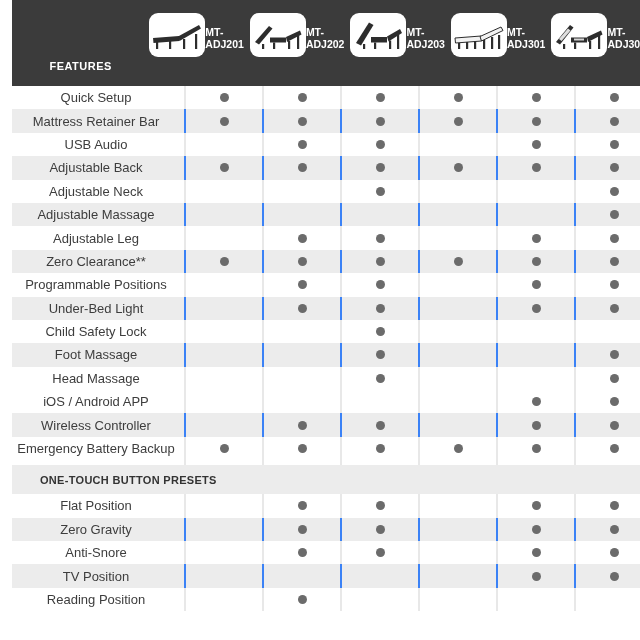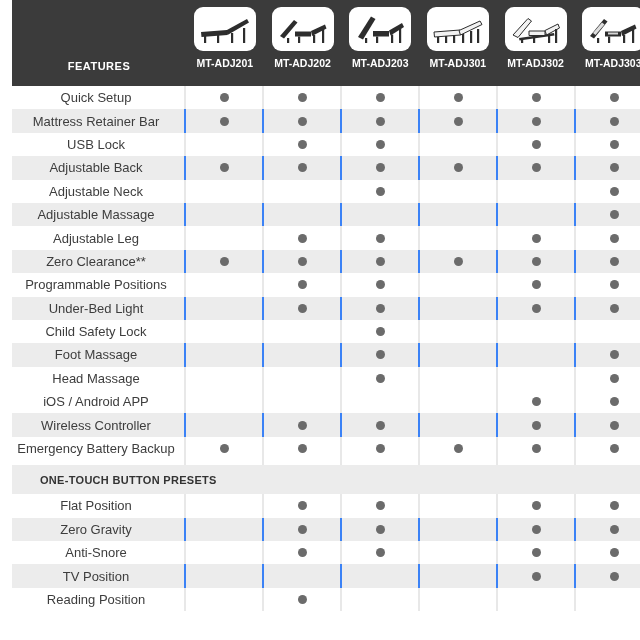--- a/index.html
+++ b/index.html
@@ -14,22 +14,22 @@
 
   
   .hdr { height: 86px; background: var(--header-bg, #3b3b3b); display: flex; }
   .hdr-label {
     width: 174px; display: flex; align-items: flex-end; justify-content: center;
     padding-bottom: 14px; box-sizing: border-box;
     color: #ffffff; font-size: 11px; font-weight: bold; letter-spacing: 0.5px;
   }
   .hdr-products { flex: 1; display: flex; }
   .prod {
-    flex: 1; display: flex; flex-direction: column; align-items: center;
-    justify-content: center; padding-bottom: 11px; box-sizing: border-box;
+    flex: 1; display: flex; flex-direction: row; align-items: center;
+    justify-content: flex-end; padding-bottom: 11px; box-sizing: border-box;
   }
   .prod-box {
     width: 62px; height: 44px; background: var(--box-bg, #fff);
     border-radius: 9px; display: flex; align-items: center; justify-content: center;
     margin-bottom: 6px;
   }
   .prod-name { color: #ffffff; font-size: 10.5px; font-weight: bold; line-height: 12px; }
 
   
   .row { display: flex; height: 23.4px; column-gap: 2px; }
@@ -111,35 +111,20 @@
               <rect x="32" y="24" width="2.2" height="9" fill="#2d2d2d"></rect>
               <rect x="40" y="21" width="2.2" height="12" fill="#2d2d2d"></rect>
               <rect x="47" y="19" width="2.2" height="14" fill="#2d2d2d"></rect>
             </svg>
           </div>
           <div class="prod-name">MT-ADJ301</div>
         </div>
         <div class="prod">
           <div class="prod-box">
             <svg width="56" height="38" viewBox="0 0 56 38">
-              <polygon points="11,28 46,23 46.5,25.5 11.5,30.5" fill="#2d2d2d"></polygon>
-     <polygon points="5,25 20,8.5 23.5,11 10,27.5" fill="#f2f2f2" stroke="#2d2d2d" stroke-width="1"></polygon>
-     <polygon points="21,21 37,21 37,25.5 21,25.5" fill="#f2f2f2" stroke="#2d2d2d" stroke-width="1"></polygon>
-     <polygon points="37,20.5 50,14 51.5,18 38.5,25" fill="#f2f2f2" stroke="#2d2d2d" stroke-width="1"></polygon>
-     <rect x="13" y="30" width="2.2" height="3" fill="#2d2d2d"></rect>
-              <rect x="25" y="28" width="2.2" height="5" fill="#2d2d2d"></rect>
-              <rect x="40" y="26" width="2.2" height="7" fill="#2d2d2d"></rect>
-              <rect x="47" y="19" width="2.2" height="14" fill="#2d2d2d"></rect>
-            </svg>
-          </div>
-          <div class="prod-name">MT-ADJ302</div>
-        </div>
-        <div class="prod">
-          <div class="prod-box">
-            <svg width="56" height="38" viewBox="0 0 56 38">
               <polygon points="5,26 19,9 22.5,11.5 9,28.5" fill="#2d2d2d"></polygon>
      <polygon points="8,23 17,12.5 19.5,14.5 10.5,25" fill="#dedede"></polygon>
      <polygon points="20,21.5 36,21.5 36,26.5 20,26.5" fill="#2d2d2d"></polygon>
      <polygon points="23,22.5 33,22.5 33,24.5 23,24.5" fill="#d5d5d5"></polygon>
      <polygon points="36,21 50,14.5 51.5,18.5 37,26" fill="#2d2d2d"></polygon>
      <rect x="12" y="28" width="2.2" height="5" fill="#2d2d2d"></rect>
               <rect x="23" y="26.5" width="2.2" height="6.5" fill="#2d2d2d"></rect>
               <rect x="38" y="25" width="2.2" height="8" fill="#2d2d2d"></rect>
               <rect x="47" y="19" width="2.2" height="14" fill="#2d2d2d"></rect>
             </svg>
@@ -185,21 +170,21 @@
           <span class="dot"></span>
         </div>
         <div class="cell">
           <span class="dot"></span>
         </div>
         <div class="cell">
           <span class="dot"></span>
         </div>
       </div>
       <div class="row w">
-        <div class="cell lbl">USB Lock</div>
+        <div class="cell lbl">USB Audio</div>
         <div class="cell"></div>
         <div class="cell">
           <span class="dot"></span>
         </div>
         <div class="cell">
           <span class="dot"></span>
         </div>
         <div class="cell"></div>
         <div class="cell">
           <span class="dot"></span>

